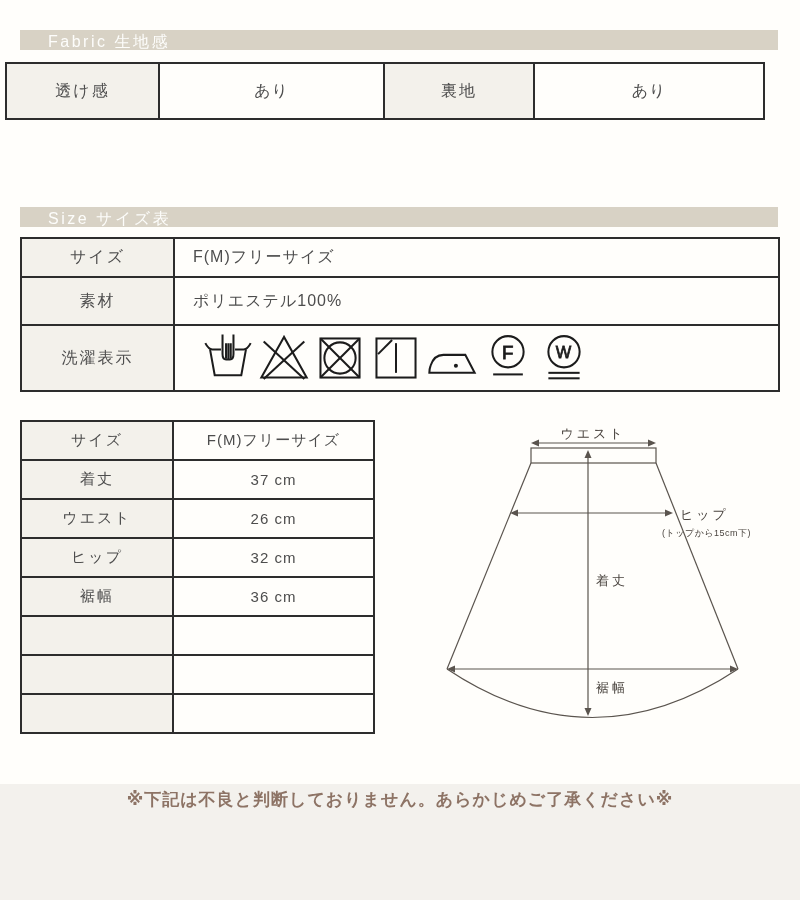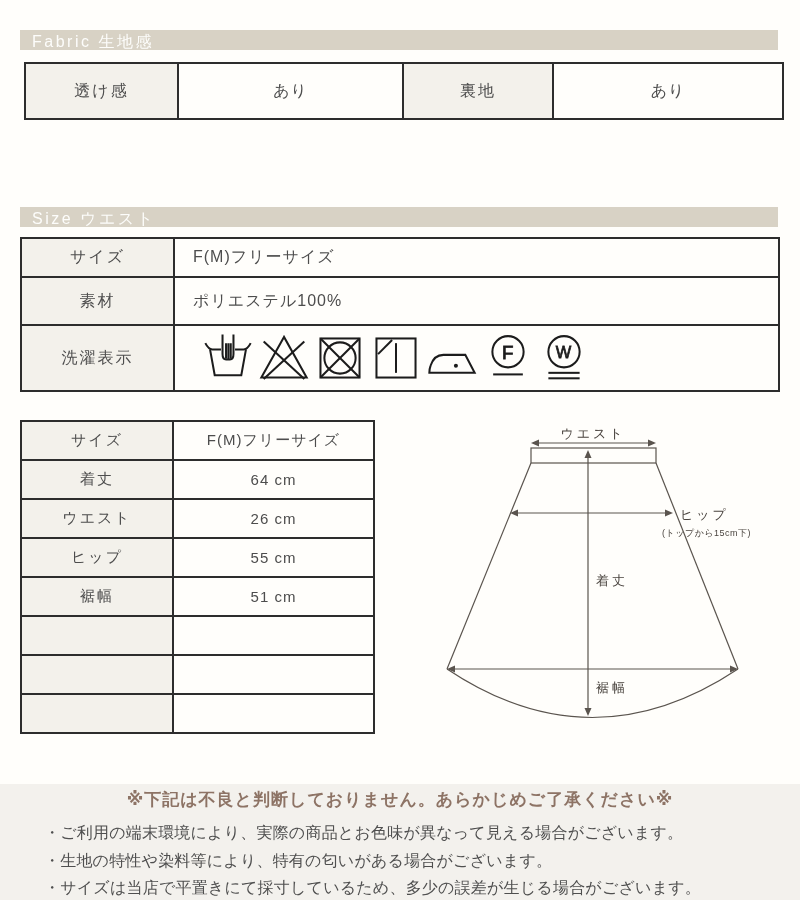--- a/index.html
+++ b/index.html
@@ -4,28 +4,28 @@
 <style>
   html,body{margin:0;padding:0;}
   body{
     width:800px;height:900px;position:relative;background:#fffefb;
     font-family:"Liberation Sans","DejaVu Sans",sans-serif;
     color:#4d4d4d;overflow:hidden;
   }
   .band{
     position:absolute;left:20px;width:758px;height:20px;box-sizing:border-box;
     background:#d8d2c5;color:#fdfdfb;font-size:16px;line-height:23px;
-    letter-spacing:2.5px;padding-left:12px;
+    letter-spacing:2.5px;padding-left:28px;
   }
   #fabric-band{top:30px;}
   #size-band{top:207px;}
   table{position:absolute;border-collapse:collapse;table-layout:fixed;}
   td{border:2px solid #2d2d2d;font-size:16px;color:#4d4d4d;text-align:center;padding:0;letter-spacing:1px;}
   td.lbl{background:#f3f1eb;letter-spacing:2px;}
-  #fabric-table{left:24px;top:62px;width:758px;}
+  #fabric-table{left:5px;top:62px;width:758px;}
   #fabric-table tr{height:56px;}
   #size-table{left:20px;top:237px;width:758px;}
   #size-table td.val{text-align:left;padding-left:18px;}
   #size-table tr.r1{height:39px;}
   #size-table tr.r2{height:48px;}
   #size-table tr.r3{height:66px;}
   .care-icons{display:flex;align-items:center;gap:6px;padding-left:10px;}
   .care-icons svg{display:block;}
   #measure-table{left:20px;top:420px;width:353px;}
   #measure-table tr{height:39px;}
@@ -67,21 +67,21 @@
   <tbody>
       <tr>
     <td class="lbl">透け感</td>
     <td>あり</td>
     <td class="lbl">裏地</td>
     <td>あり</td>
   </tr>
 </tbody>
   </table>
 
-<div class="band" id="size-band">Size ウエスト</div>
+<div class="band" id="size-band">Size サイズ表</div>
 
 <table id="size-table">
   <colgroup>
       <col style="width:153px">
       <col style="width:605px">
     </colgroup>
   <tbody>
       <tr class="r1">
     <td class="lbl">サイズ</td>
     <td class="val">F(M)フリーサイズ</td>
@@ -143,33 +143,33 @@
       <col style="width:152px">
       <col style="width:201px">
     </colgroup>
   <tbody>
       <tr>
     <td class="lbl">サイズ</td>
     <td>F(M)フリーサイズ</td>
   </tr>
   <tr>
     <td class="lbl">着丈</td>
-    <td>64 cm</td>
+    <td>37 cm</td>
   </tr>
   <tr>
     <td class="lbl">ウエスト</td>
     <td>26 cm</td>
   </tr>
   <tr>
     <td class="lbl">ヒップ</td>
-    <td>55 cm</td>
+    <td>32 cm</td>
   </tr>
   <tr>
     <td class="lbl">裾幅</td>
-    <td>51 cm</td>
+    <td>36 cm</td>
   </tr>
   <tr>
     <td class="lbl"></td>
     <td></td>
   </tr>
   <tr>
     <td class="lbl"></td>
     <td></td>
   </tr>
   <tr>
@@ -205,18 +205,13 @@
   <text class="dg-label" x="176" y="170">着丈</text>
 
   <line x1="29" y1="254" x2="316" y2="254"></line>
   <polygon points="27,254 35,250.5 35,257.5"></polygon>
   <polygon points="318,254 310,250.5 310,257.5"></polygon>
   <text class="dg-label" x="176" y="277">裾幅</text>
 </svg>
 
 <div id="notes">
   <div id="notes-heading">※下記は不良と判断しておりません。あらかじめご了承ください※</div>
-  <div id="notes-list">
-    <div class="note-item">・ご利用の端末環境により、実際の商品とお色味が異なって見える場合がございます。</div>
-    <div class="note-item">・生地の特性や染料等により、特有の匂いがある場合がございます。</div>
-    <div class="note-item">・サイズは当店で平置きにて採寸しているため、多少の誤差が生じる場合がございます。</div>
-  </div>
 </div>
 
 </body></html>

